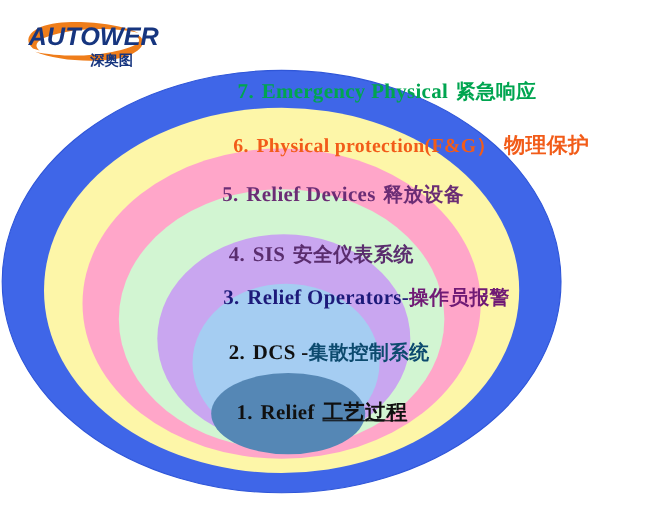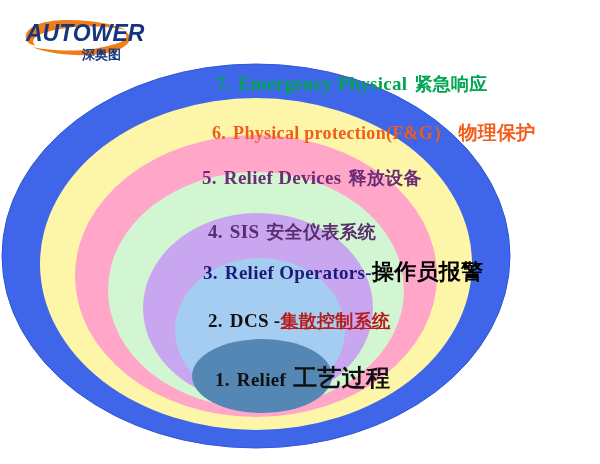--- a/index.html
+++ b/index.html
@@ -55,27 +55,27 @@
   #label-6 { left: 212px; top: 123px; font-size: 18px; color: #f25c19; }
   #label-6 .cn { color: #f25c19; font-size: 19px; }
 
   #label-5 { left: 202px; top: 168px; font-size: 19px; color: #6b2d75; }
   #label-5 .cn { color: #6b2d75; font-size: 18px; }
 
   #label-4 { left: 208px; top: 212px; font-size: 19px; color: #5a2d6e; margin-top: 10px; }
   #label-4 .cn { color: #5a2d6e; font-size: 18px; }
 
   #label-3 { left: 203px; top: 261px; font-size: 19px; color: #1d1a7a; }
-  #label-3 .cn { color: #000000; font-size: 22px; }
+  #label-3 .cn { color: #701a75; font-size: 18px; }
 
   #label-2 { left: 208px; top: 311px; font-size: 19px; color: #101010; }
-  #label-2 .cn { color: #b91c1c; font-size: 18px; text-decoration: underline; }
+  #label-2 .cn { color: #0c4a6e; font-size: 18px; }
 
   #label-1 { left: 215px; top: 366px; font-size: 19px; color: #101010; }
-  #label-1 .cn { color: #101010; font-size: 24px; }
+  #label-1 .cn { color: #101010; font-size: 19px; text-decoration: underline; }
 
   .sp { display: inline-block; width: 7px; }
 </style>
 </head>
 <body>
 
 <div id="logo">
   <svg width="140" height="54" viewBox="0 0 140 54" xmlns="http://www.w3.org/2000/svg">
     <g>
       <path d="M16 34 C6 26, 14 14, 38 11 C62 8, 96 12, 112 20 C96 16, 66 15, 46 19 C24 23, 14 29, 22 36 Z" fill="#ef7d1a"></path>

